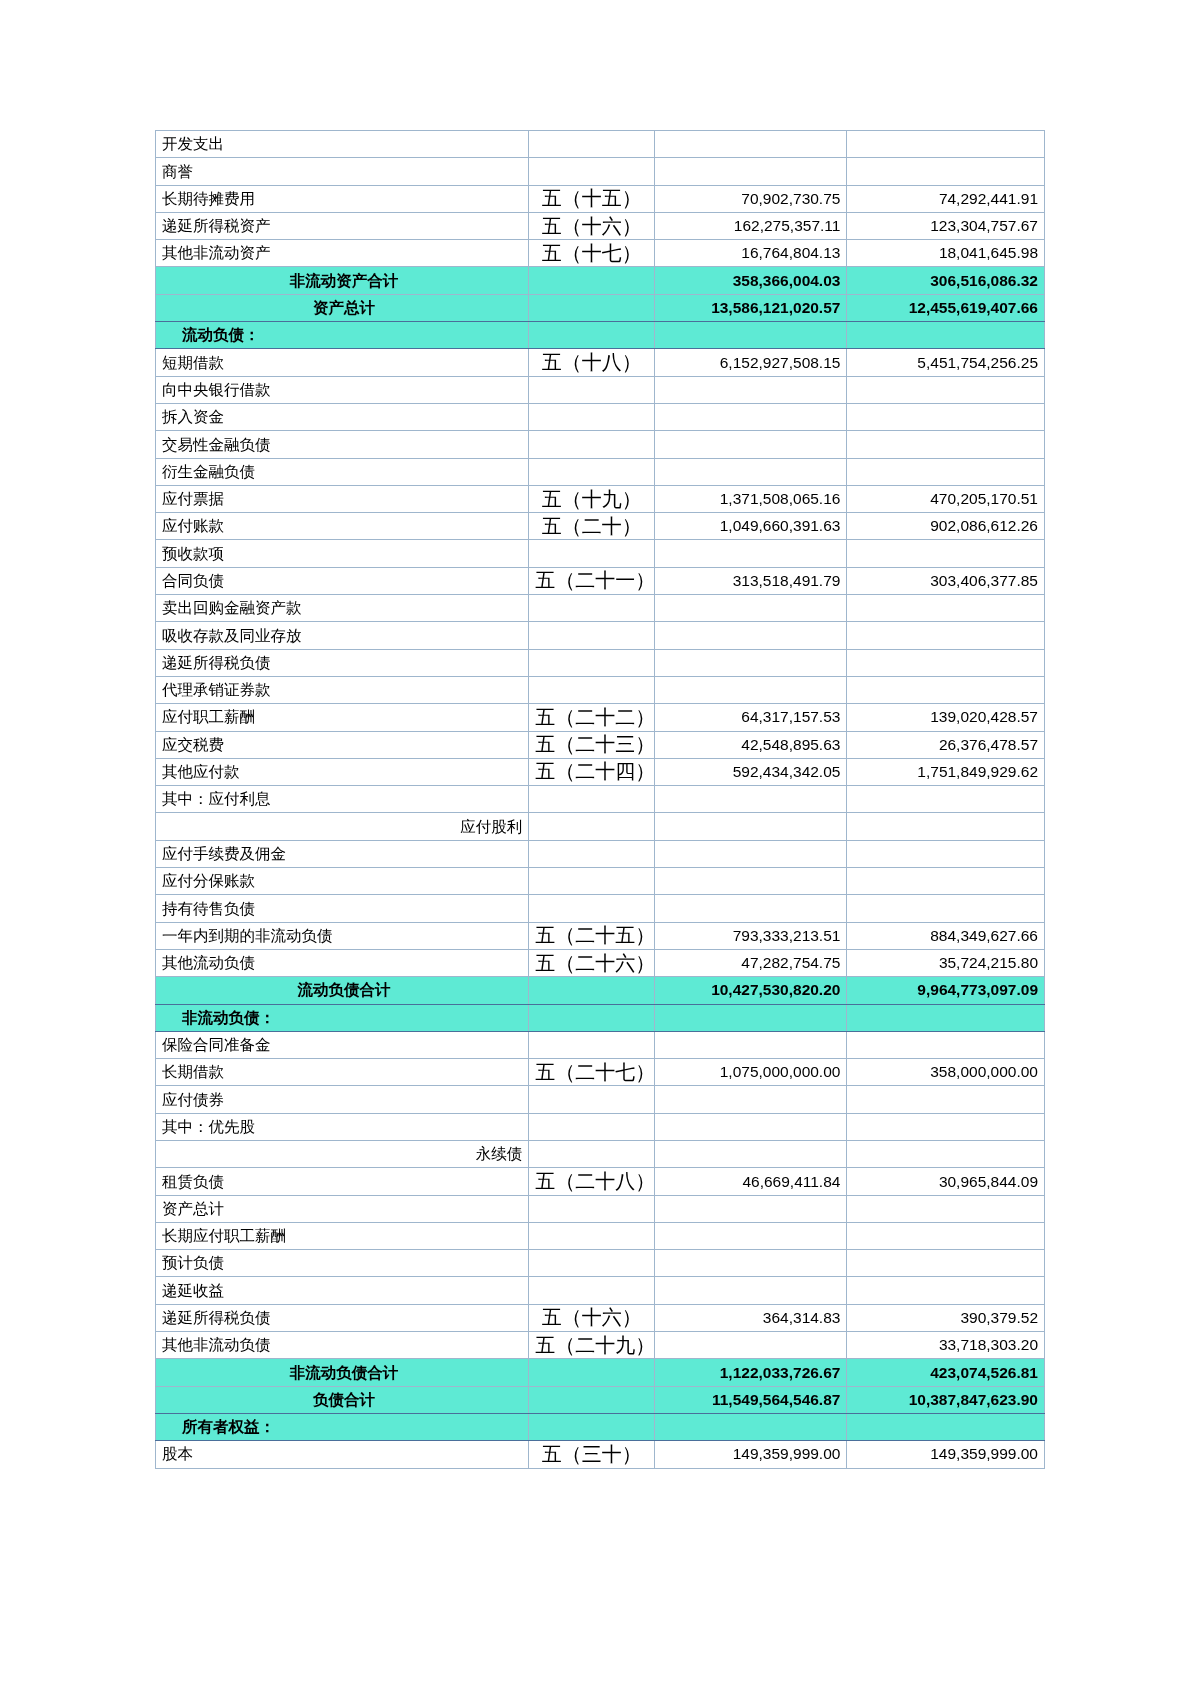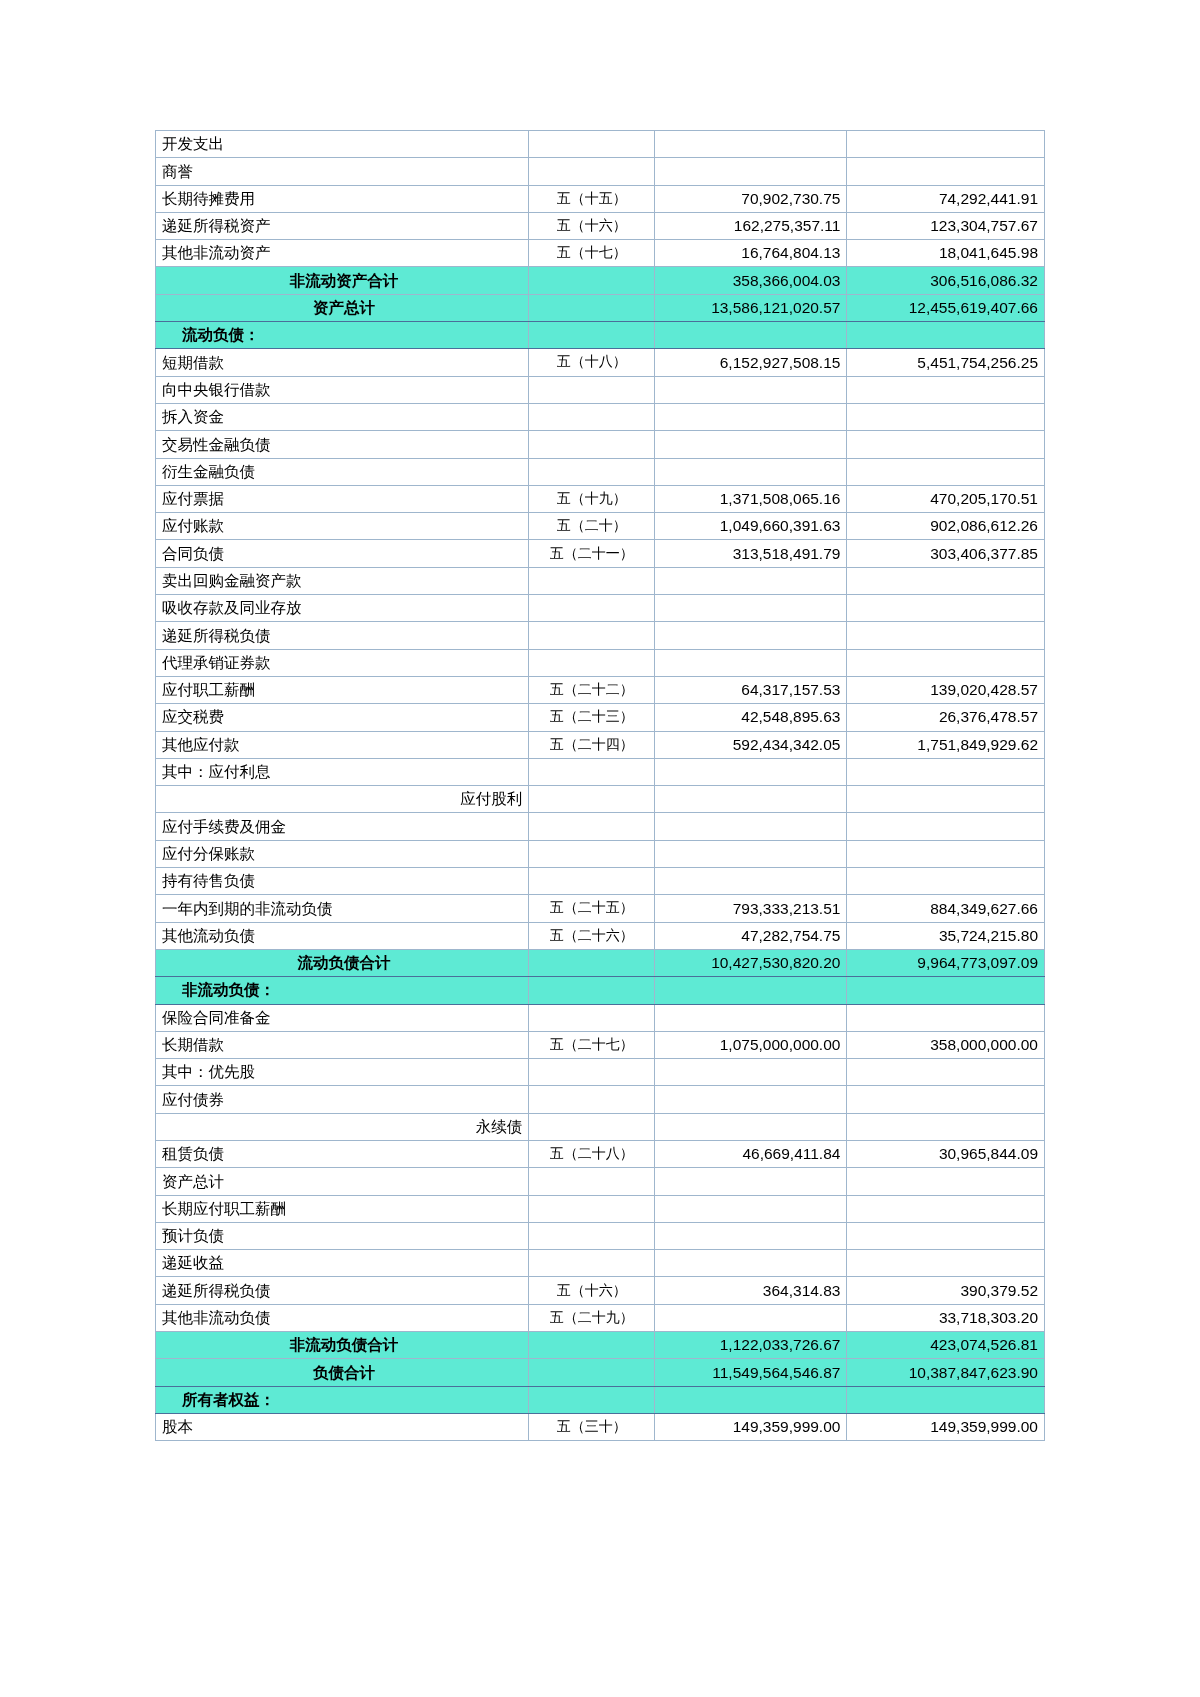--- a/index.html
+++ b/index.html
@@ -40,40 +40,39 @@
     overflow: hidden;
     white-space: nowrap;
   }
   td.label {
     text-align: left;
     padding-left: 10px;
   }
   td.label.indent1 { padding-left: 52px; text-align: right; }
   td.note {
     text-align: center;
-    font-size: 14px;
-    font-family: Liberation Serif, serif;
+    font-size: 20px;
   }
   td.val {
     text-align: right;
     padding-right: 8px;
     font-size: 15.5px;
   }
   
   tr.subtotal td.label {
     text-align: center;
     font-weight: bold;
     padding-left: 10px;
   }
   tr.subtotal td,
   tr.section td {
     background: #5eead4;
   }
   tr.subtotal td.val {
-    font-weight: normal;
+    font-weight: bold;
   }
   tr.section td.label {
     font-weight: bold;
     text-align: left;
     padding-left: 26px;
   }
   tr.strong-top td { border-top: 1.6px solid #4a6f9a; }
   tr.strong-bottom td { border-bottom: 1.6px solid #4a6f9a; }
 </style>
 </head>
@@ -172,20 +171,26 @@
           <td class="val">1,371,508,065.16</td>
           <td class="val">470,205,170.51</td>
         </tr>
         <tr>
           <td class="label">应付账款</td>
           <td class="note">五（二十）</td>
           <td class="val">1,049,660,391.63</td>
           <td class="val">902,086,612.26</td>
         </tr>
         <tr>
+          <td class="label">预收款项</td>
+          <td class="note"></td>
+          <td class="val"></td>
+          <td class="val"></td>
+        </tr>
+        <tr>
           <td class="label">合同负债</td>
           <td class="note">五（二十一）</td>
           <td class="val">313,518,491.79</td>
           <td class="val">303,406,377.85</td>
         </tr>
         <tr>
           <td class="label">卖出回购金融资产款</td>
           <td class="note"></td>
           <td class="val"></td>
           <td class="val"></td>
@@ -286,27 +291,27 @@
           <td class="val"></td>
           <td class="val"></td>
         </tr>
         <tr>
           <td class="label">长期借款</td>
           <td class="note">五（二十七）</td>
           <td class="val">1,075,000,000.00</td>
           <td class="val">358,000,000.00</td>
         </tr>
         <tr>
+          <td class="label">应付债券</td>
+          <td class="note"></td>
+          <td class="val"></td>
+          <td class="val"></td>
+        </tr>
+        <tr>
           <td class="label">其中：优先股</td>
-          <td class="note"></td>
-          <td class="val"></td>
-          <td class="val"></td>
-        </tr>
-        <tr>
-          <td class="label">应付债券</td>
           <td class="note"></td>
           <td class="val"></td>
           <td class="val"></td>
         </tr>
         <tr>
           <td class="label indent1">永续债</td>
           <td class="note"></td>
           <td class="val"></td>
           <td class="val"></td>
         </tr>

